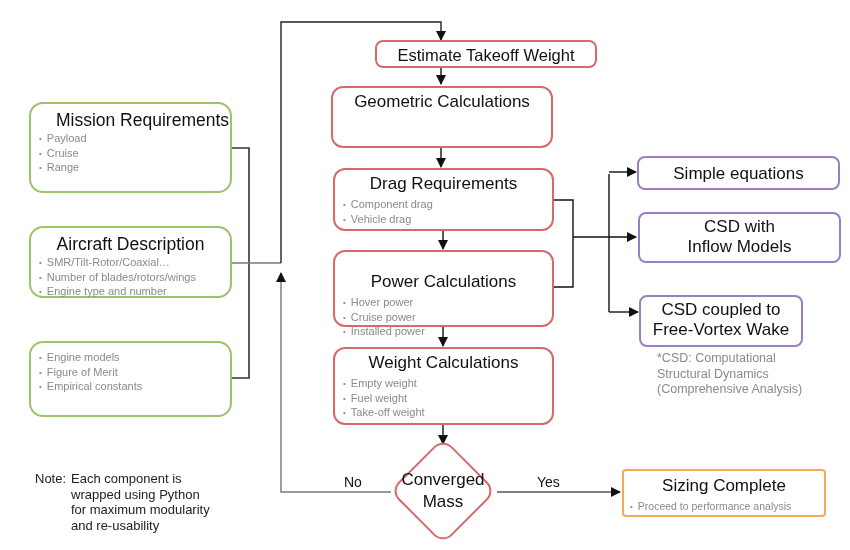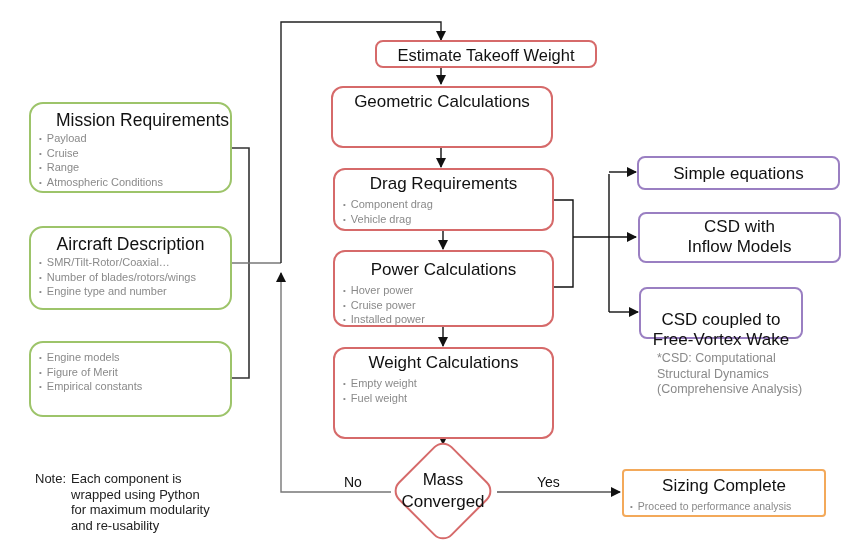--- a/index.html
+++ b/index.html
@@ -56,25 +56,24 @@
 
     <rect x="406" y="454" width="74" height="74" rx="12" ry="12" transform="rotate(45 443 491)" fill="#fff" stroke="#d66a6a" stroke-width="2"></rect>
   </svg>
 
   <div class="box green" style="left:29px;top:102px;width:203px;height:91px;padding-top:6px;">
     <div class="title" style="font-size:17.5px;padding-left:24px;">Mission Requirements</div>
     <ul class="bullets">
       <li>Payload</li>
       <li>Cruise</li>
       <li>Range</li>
-      <li>Atmospheric Conditions</li>
     </ul>
   </div>
 
-  <div class="box green" style="left:29px;top:226px;width:203px;height:84px;padding-top:6px;">
+  <div class="box green" style="left:29px;top:226px;width:203px;height:72px;padding-top:6px;">
     <div class="title" style="font-size:17.5px;">Aircraft Description</div>
     <ul class="bullets">
       <li>SMR/Tilt-Rotor/Coaxial…</li>
       <li>Number of blades/rotors/wings</li>
       <li>Engine type and number</li>
     </ul>
   </div>
 
   <div class="box green" style="left:29px;top:341px;width:203px;height:76px;padding-top:6px;">
     <ul class="bullets">
@@ -93,61 +92,62 @@
   </div>
 
   <div class="box red" style="left:333px;top:168px;width:221px;height:63px;padding-top:4px;">
     <div class="title">Drag Requirements</div>
     <ul class="bullets" style="margin-top:4px;">
       <li>Component drag</li>
       <li>Vehicle drag</li>
     </ul>
   </div>
 
-  <div class="box red" style="left:333px;top:250px;width:221px;height:77px;padding-top:8px;">
+  <div class="box red" style="left:333px;top:250px;width:221px;height:77px;padding-top:20px;">
     <div class="title">Power Calculations</div>
     <ul class="bullets" style="margin-top:4px;">
       <li>Hover power</li>
       <li>Cruise power</li>
       <li>Installed power</li>
     </ul>
   </div>
 
-  <div class="box red" style="left:333px;top:347px;width:221px;height:92px;padding-top:4px;">
+  <div class="box red" style="left:333px;top:347px;width:221px;height:78px;padding-top:4px;">
     <div class="title">Weight Calculations</div>
     <ul class="bullets" style="margin-top:4px;">
       <li>Empty weight</li>
       <li>Fuel weight</li>
+      <li>Take-off weight</li>
     </ul>
   </div>
 
   <div class="diamond-text" style="left:393px;top:469px;width:100px;">
+    <div>Converged</div>
     <div>Mass</div>
-    <div>Converged</div>
   </div>
   <div class="label" style="left:344px;top:474px;">No</div>
   <div class="label" style="left:537px;top:474px;text-align:center;">Yes</div>
 
   <div class="box orange" style="left:622px;top:469px;width:204px;height:48px;padding-top:5px;">
     <div class="title">Sizing Complete</div>
     <ul class="bullets" style="margin-top:4px;padding-left:6px;">
       <li style="font-size:10.5px;">Proceed to performance analysis</li>
     </ul>
   </div>
 
   <div class="box purple" style="left:637px;top:156px;width:203px;height:34px;padding-top:6px;">
     <div class="title">Simple equations</div>
   </div>
 
   <div class="box purple" style="left:638px;top:212px;width:203px;height:51px;padding-top:3px;">
     <div class="title">CSD with</div>
     <div class="title">Inflow Models</div>
   </div>
 
-  <div class="box purple" style="left:639px;top:287px;width:164px;height:52px;padding-top:21px;">
+  <div class="box purple" style="left:639px;top:295px;width:164px;height:52px;padding-top:3px;">
     <div class="title">CSD coupled to</div>
     <div class="title">Free-Vortex Wake</div>
   </div>
 
   <div class="csd-note" style="left:657px;top:351px;">
     <div>*CSD: Computational</div>
     <div>Structural Dynamics</div>
     <div>(Comprehensive Analysis)</div>
   </div>
 

